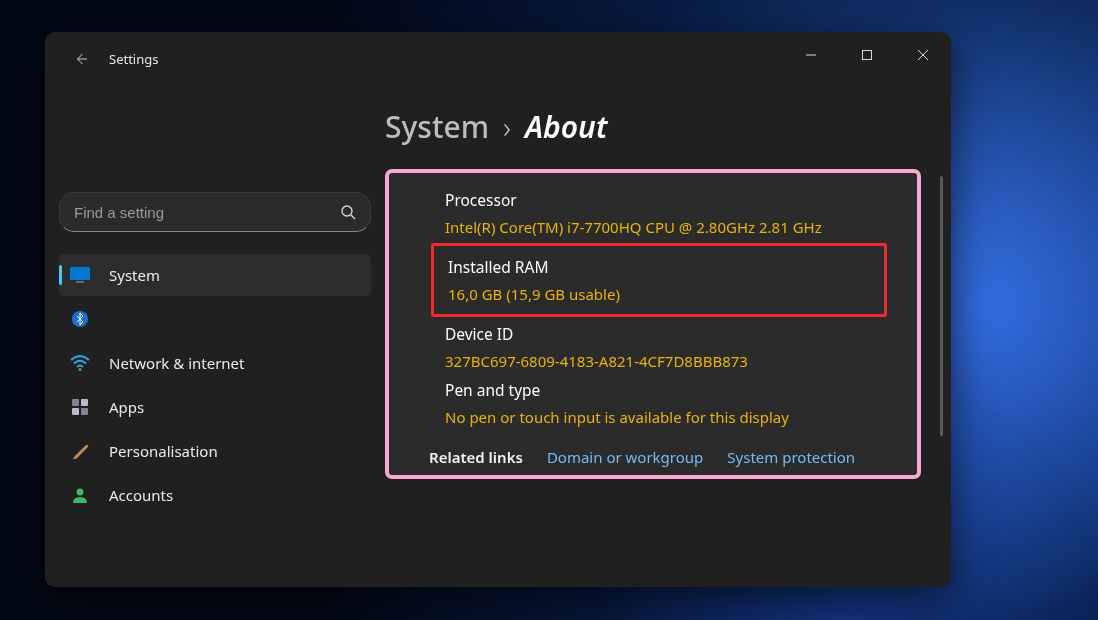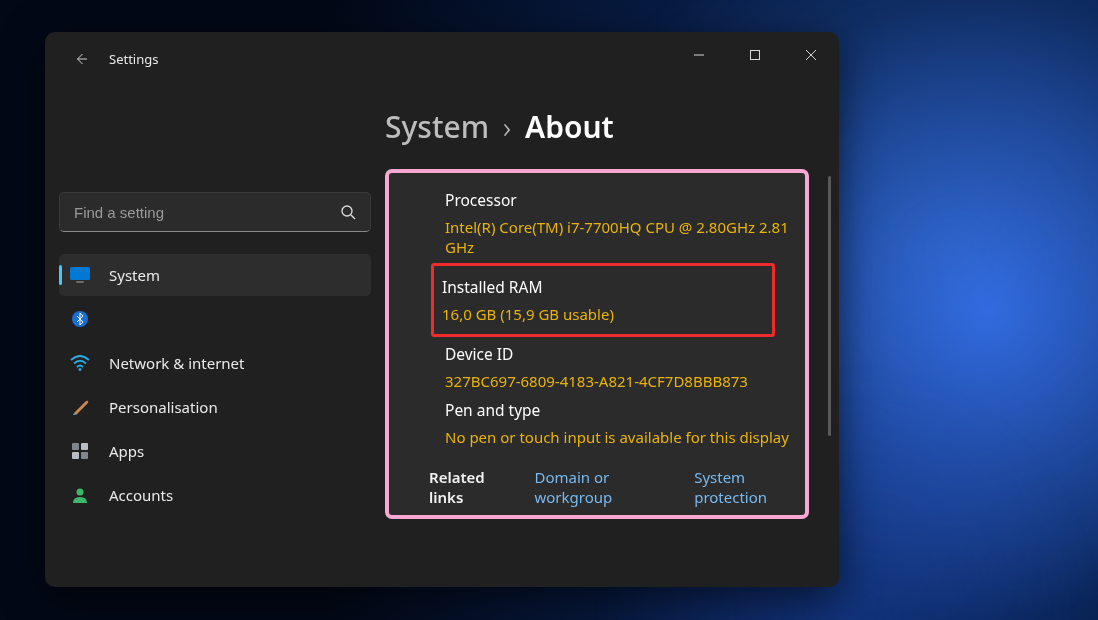--- a/index.html
+++ b/index.html
@@ -13,21 +13,21 @@
     position: absolute; border-radius: 50%;
     background: radial-gradient(circle, rgba(82,155,255,0.25) 0%, rgba(10,30,80,0) 60%);
     filter: blur(4px);
   }
   .s1 { width: 900px; height: 900px; right: -300px; top: -200px; }
   .s2 { width: 600px; height: 600px; right: -50px; bottom: -300px; background: radial-gradient(circle, rgba(40,90,220,0.3) 0%, rgba(10,30,80,0) 60%); }
 
   .window {
     position: absolute;
     left: 45px; top: 32px;
-    width: 794px; height: 555px;
+    width: 906px; height: 555px;
     background: #202020;
     border-radius: 10px;
     display: flex;
     flex-direction: column;
     overflow: hidden;
     box-shadow: 0 10px 40px rgba(0,0,0,0.6);
   }
 
   
   .titlebar {
@@ -68,21 +68,21 @@
     flex-shrink: 0;
     position: relative;
   }
   .sidebar-spacer { height: 92px; }
   .search {
     position: relative;
     height: 40px;
     background: #2b2b2b;
     border: 1px solid #3a3a3a;
     border-bottom: 1px solid #8a8a8a;
-    border-radius: 5px;
+    border-radius: 15px;
     display: flex; align-items: center;
     padding: 0 14px;
     margin-bottom: 16px;
   }
   .search input {
     flex: 1; background: transparent; border: none; outline: none;
     color: #bdbdbd; font-size: 15px;
   }
   .search input::placeholder { color: #9a9a9a; }
   .search .search-icon { color: #d8d8d8; }
@@ -124,40 +124,40 @@
     display: flex; align-items: center;
     gap: 14px;
     font-size: 30px;
     color: #fff;
     padding-left: 0;
     margin-bottom: 22px;
     margin-left: 0;
   }
   .breadcrumb .bc-parent { color: #bdbdbd; font-weight: 500; }
   .breadcrumb .bc-sep { color: #bdbdbd; font-weight: 300; }
-  .breadcrumb .bc-current { font-weight: 600; }
+  .breadcrumb .bc-current { font-weight: 600; font-style: italic; }
 
   .content {
     background: #2b2b2b;
     border: 4px solid #f9a8d4;
     border-radius: 7px;
     margin-right: 30px;
     padding: 12px 0 8px 0;
     position: relative;
     overflow: hidden;
   }
   .spec-row { padding: 4px 0 4px 56px; }
   .spec-label { color: #fcfcfc; font-size: 15.5px; font-weight: 400; margin-bottom: 6px; }
   .spec-value { color: #eab308; font-size: 15px; font-weight: 400; }
 
   .highlight-box {
     margin: 2px 30px 2px 42px;
     border: 3px solid #ef2b2b;
     border-radius: 3px;
-    padding: 6px 0 6px 8px;
+    padding: 6px 0 6px 14px;
   }
   .highlight-box .spec-label, .highlight-box .spec-value { }
   .spec-row.inside-hl { padding-left: 0; }
 
   .related {
     margin-top: 16px;
     padding-left: 40px;
     display: flex; align-items: center; gap: 24px;
     font-size: 15px;
   }
@@ -264,37 +264,37 @@
                 <path d="M7 12 Q10 9 13 12" stroke="#2aa9e0" stroke-width="2" fill="none"></path>
                 <circle cx="10" cy="14.5" r="1.5" fill="#2aa9e0"></circle>
               </svg>
           </span>
           <span>Network &amp; internet</span>
         </div>
 
         <div class="nav-item">
           <span class="nav-icon">
             <svg width="18" height="18" viewBox="0 0 18 18">
-                <path d="M3 15 L6 12 L14 4 Q16 2 17 3 Q18 4 16 6 L8 14 L5 17 Z" fill="#c98a4d"></path>
-                <path d="M3 15 L5 17 L2 17 Z" fill="#4aa8d8"></path>
-              </svg>
-          </span>
-          <span>Personalisation</span>
-        </div>
-
-        <div class="nav-item">
-          <span class="nav-icon">
-            <svg width="18" height="18" viewBox="0 0 18 18">
                 <rect x="1" y="1" width="7" height="7" rx="1" fill="#7f8690"></rect>
                 <rect x="10" y="1" width="7" height="7" rx="1" fill="#b9bec5"></rect>
                 <rect x="1" y="10" width="7" height="7" rx="1" fill="#b9bec5"></rect>
                 <rect x="10" y="10" width="7" height="7" rx="1" fill="#7f8690"></rect>
               </svg>
           </span>
           <span>Apps</span>
+        </div>
+
+        <div class="nav-item">
+          <span class="nav-icon">
+            <svg width="18" height="18" viewBox="0 0 18 18">
+                <path d="M3 15 L6 12 L14 4 Q16 2 17 3 Q18 4 16 6 L8 14 L5 17 Z" fill="#c98a4d"></path>
+                <path d="M3 15 L5 17 L2 17 Z" fill="#4aa8d8"></path>
+              </svg>
+          </span>
+          <span>Personalisation</span>
         </div>
 
         <div class="nav-item">
           <span class="nav-icon">
             <svg width="18" height="18" viewBox="0 0 18 18">
                 <circle cx="9" cy="6" r="3.5" fill="#3fb76a"></circle>
                 <path d="M2 17 Q2 11 9 11 Q16 11 16 17 Z" fill="#3fb76a"></path>
               </svg>
           </span>
           <span>Accounts</span>

